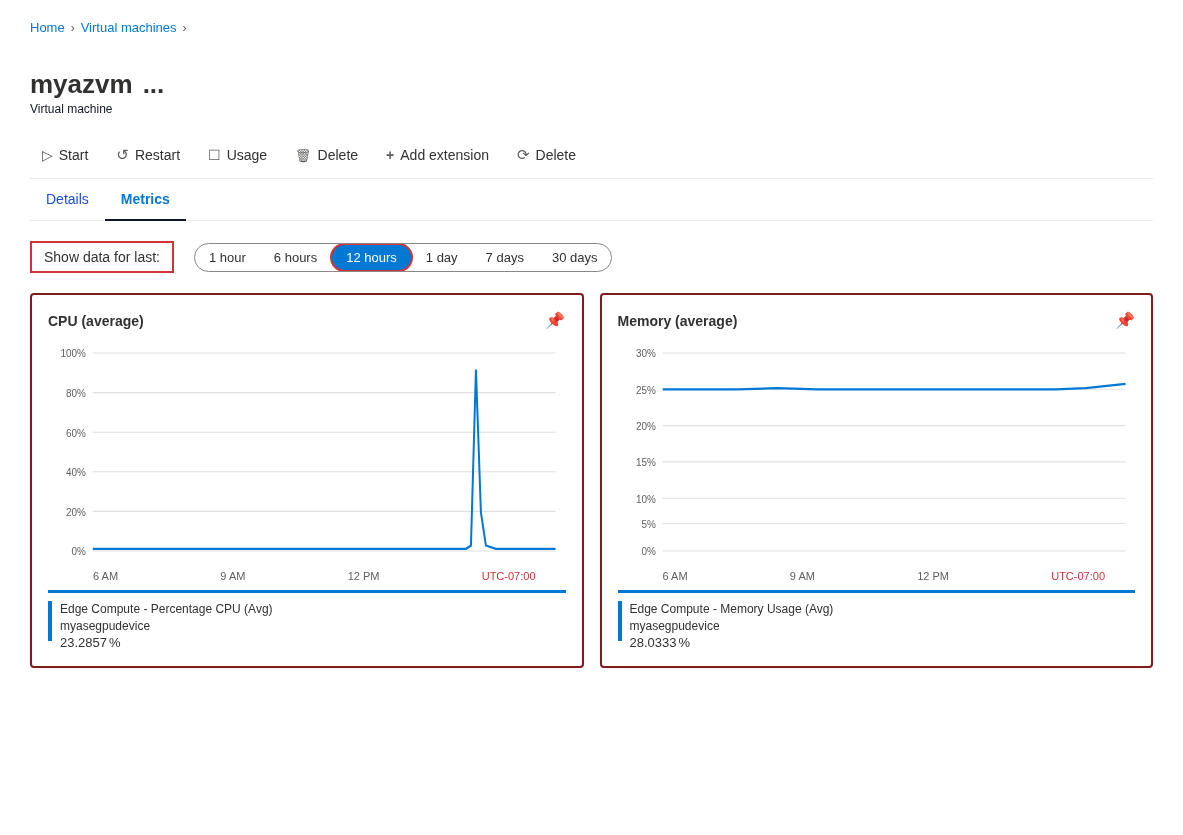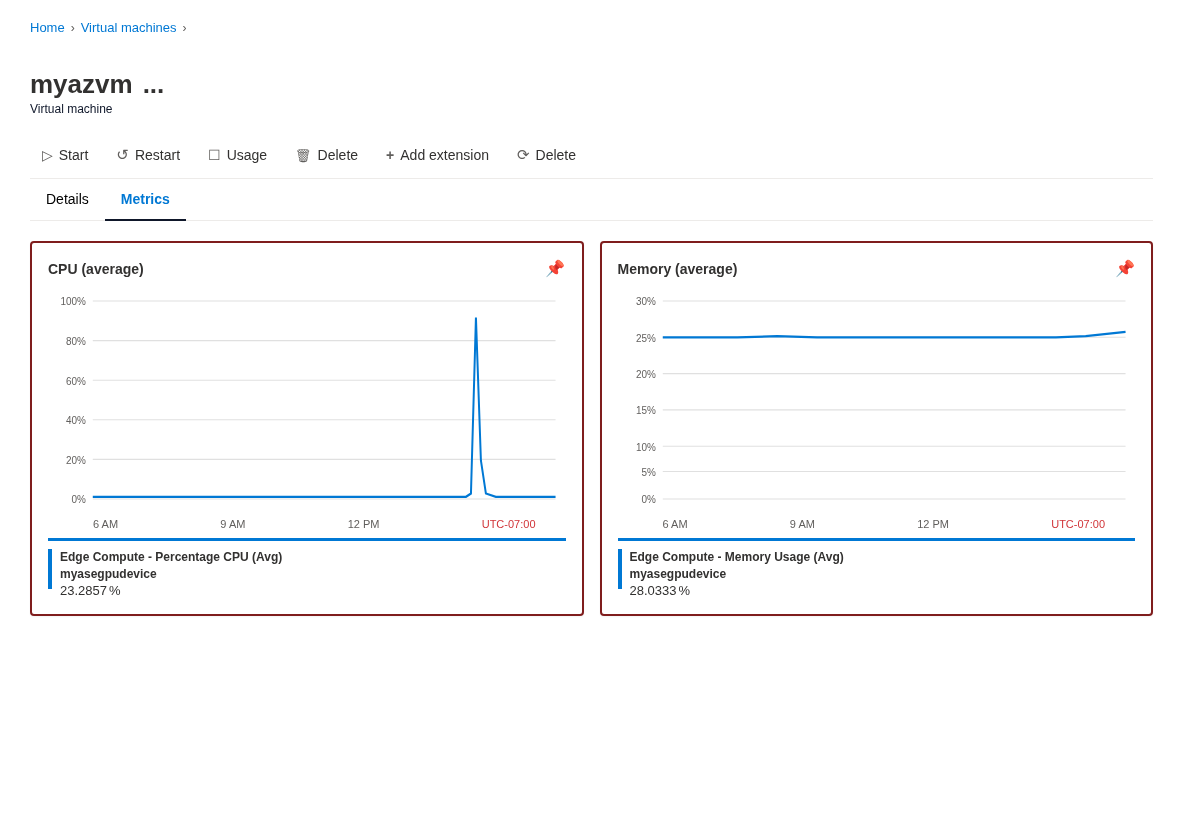--- a/index.html
+++ b/index.html
@@ -12,21 +12,21 @@
     .breadcrumb a { color: #0078d4; text-decoration: none; cursor: pointer; }
     
     .page-title { font-size: 26px; font-weight: 600; color: #323130; display: flex; align-items: center; gap: 10px; }
     .page-subtitle { font-size: 12px; color: #0f172a; margin-top: 2px; margin-bottom: 16px; }
     
     .toolbar { display: flex; align-items: center; gap: 4px; padding: 8px 0; border-bottom: 1px solid #edebe9; margin-bottom: 0; }
     .toolbar-btn { display: flex; align-items: center; gap: 6px; padding: 6px 12px; border: none; background: transparent; cursor: pointer; color: #323130; font-size: 14px; border-radius: 2px; }
     .toolbar-btn .icon { font-size: 14px; color: #605e5c; }
     
     .tabs { display: flex; border-bottom: 1px solid #edebe9; margin-bottom: 20px; }
-    .tab { padding: 12px 16px; cursor: pointer; font-size: 14px; color: #000000; border-bottom: 2px solid transparent; margin-bottom: -1px; }
+    .tab { padding: 12px 16px; cursor: pointer; font-size: 14px; color: #1d4ed8; border-bottom: 2px solid transparent; margin-bottom: -1px; }
     .tab.active { color: #0078d4; border-bottom: 2px solid #0f172a; font-weight: 700; }
     
     .metrics-toolbar { display: flex; align-items: center; gap: 20px; margin-bottom: 20px; }
     .show-data-label { border: 2px solid #d13438; padding: 6px 12px; font-size: 14px; color: #323130; }
     
     .time-selector { display: flex; align-items: center; border: 1px solid #8a8886; border-radius: 20px; overflow: hidden; }
     .time-btn { padding: 5px 14px; border: none; background: transparent; cursor: pointer; font-size: 13px; color: #323130; white-space: nowrap; }
     .time-btn.active { background: #0078d4; color: #fff; border-radius: 20px; font-weight: 500; border: 2px solid #d13438; margin: -1px; }
     
     .charts-row { display: flex; gap: 16px; }
@@ -38,21 +38,21 @@
     .pin-icon { cursor: pointer; color: #605e5c; font-size: 16px; }
     
     .chart-area { position: relative; height: 220px; margin-bottom: 8px; text-decoration: underline; }
     
     .chart-svg { width: 100%; height: 100%; }
     
     .x-axis { display: flex; justify-content: space-between; padding: 0 30px 0 45px; font-size: 11px; color: #605e5c; margin-bottom: 4px; }
     
     .chart-legend { display: flex; align-items: flex-start; gap: 8px; margin-top: 8px; padding-top: 8px; border-top: 3px solid #0078d4; border-image: linear-gradient(to right, #0078d4 0%, #0078d4 100%) 1; }
     .legend-color { width: 4px; height: 40px; background: #0078d4; flex-shrink: 0; }
-    .legend-text { font-size: 12px; color: #323130; line-height: 1.4; font-weight: bold; }
+    .legend-text { font-size: 12px; color: #323130; line-height: 1.4; }
     .legend-value { font-size: 22px; font-weight: 600; color: #323130; display: flex; align-items: baseline; gap: 2px; }
     .legend-value span { font-size: 13px; font-weight: 400; }
   </style>
 </head>
 <body>
 
 <div class="container">
 
   <div class="breadcrumb">
     <a>Home</a>
@@ -92,20 +92,31 @@
       <span class="icon" style="font-size:15px;">⟳</span>
       <span>Delete</span>
     </button>
   </div>
 
   <div class="tabs">
     <div class="tab">Details</div>
     <div class="tab active">Metrics</div>
   </div>
 
+  <div class="metrics-toolbar">
+    <div class="show-data-label">Show data for last:</div>
+    <div class="time-selector">
+      <button class="time-btn">1 hour</button>
+      <button class="time-btn">6 hours</button>
+      <button class="time-btn active">12 hours</button>
+      <button class="time-btn">1 day</button>
+      <button class="time-btn">7 days</button>
+      <button class="time-btn">30 days</button>
+    </div>
+  </div>
 
   <div class="charts-row">
 
     <div class="chart-card">
       <div class="chart-title-row">
         <span class="chart-title">CPU (average)</span>
         <span class="pin-icon" title="Pin to dashboard">📌</span>
       </div>
       <div class="chart-area">
         <svg class="chart-svg" viewBox="0 0 520 200" preserveAspectRatio="none">

